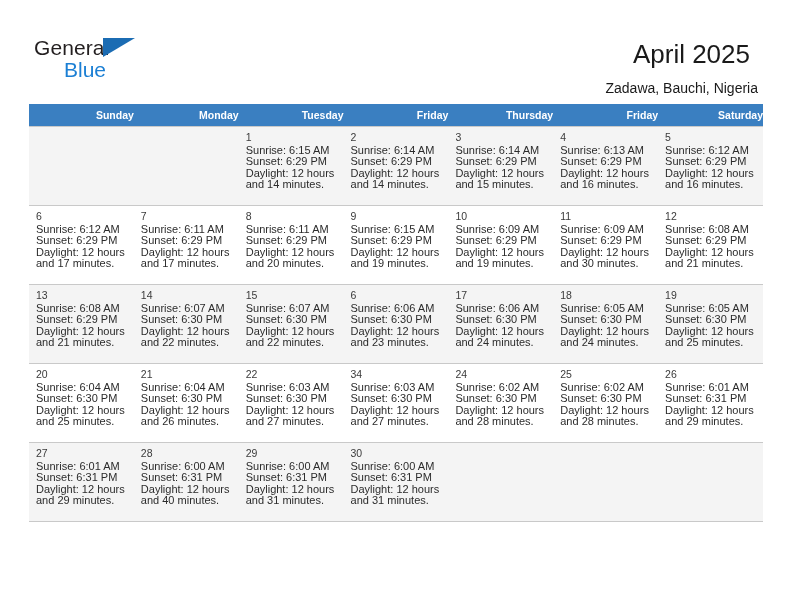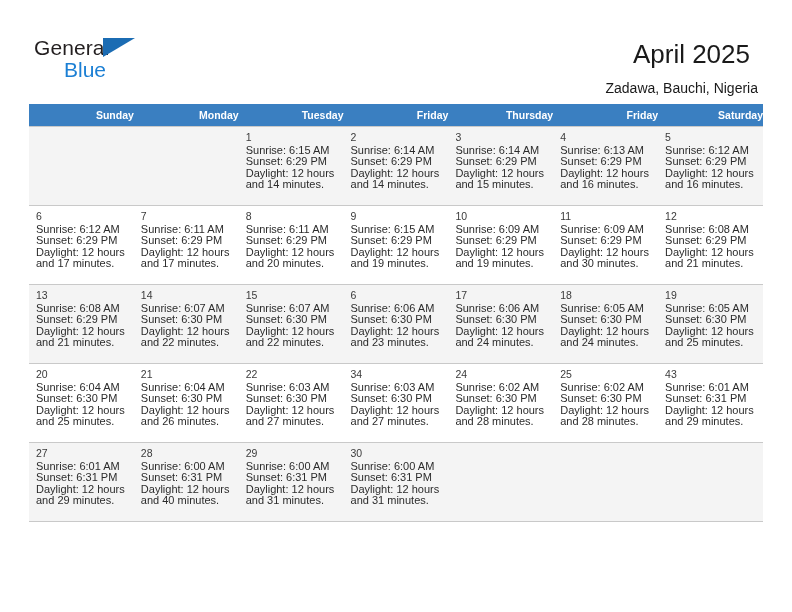--- a/index.html
+++ b/index.html
@@ -404,21 +404,21 @@
         <td>
           <div class="daynum">25</div>
           <div class="info">
             <div>Sunrise: 6:02 AM</div>
             <div>Sunset: 6:30 PM</div>
             <div>Daylight: 12 hours</div>
             <div>and 28 minutes.</div>
           </div>
         </td>
         <td>
-          <div class="daynum">43</div>
+          <div class="daynum">26</div>
           <div class="info">
             <div>Sunrise: 6:01 AM</div>
             <div>Sunset: 6:31 PM</div>
             <div>Daylight: 12 hours</div>
             <div>and 29 minutes.</div>
           </div>
         </td>
       </tr>
 
       <tr class="shaded">

